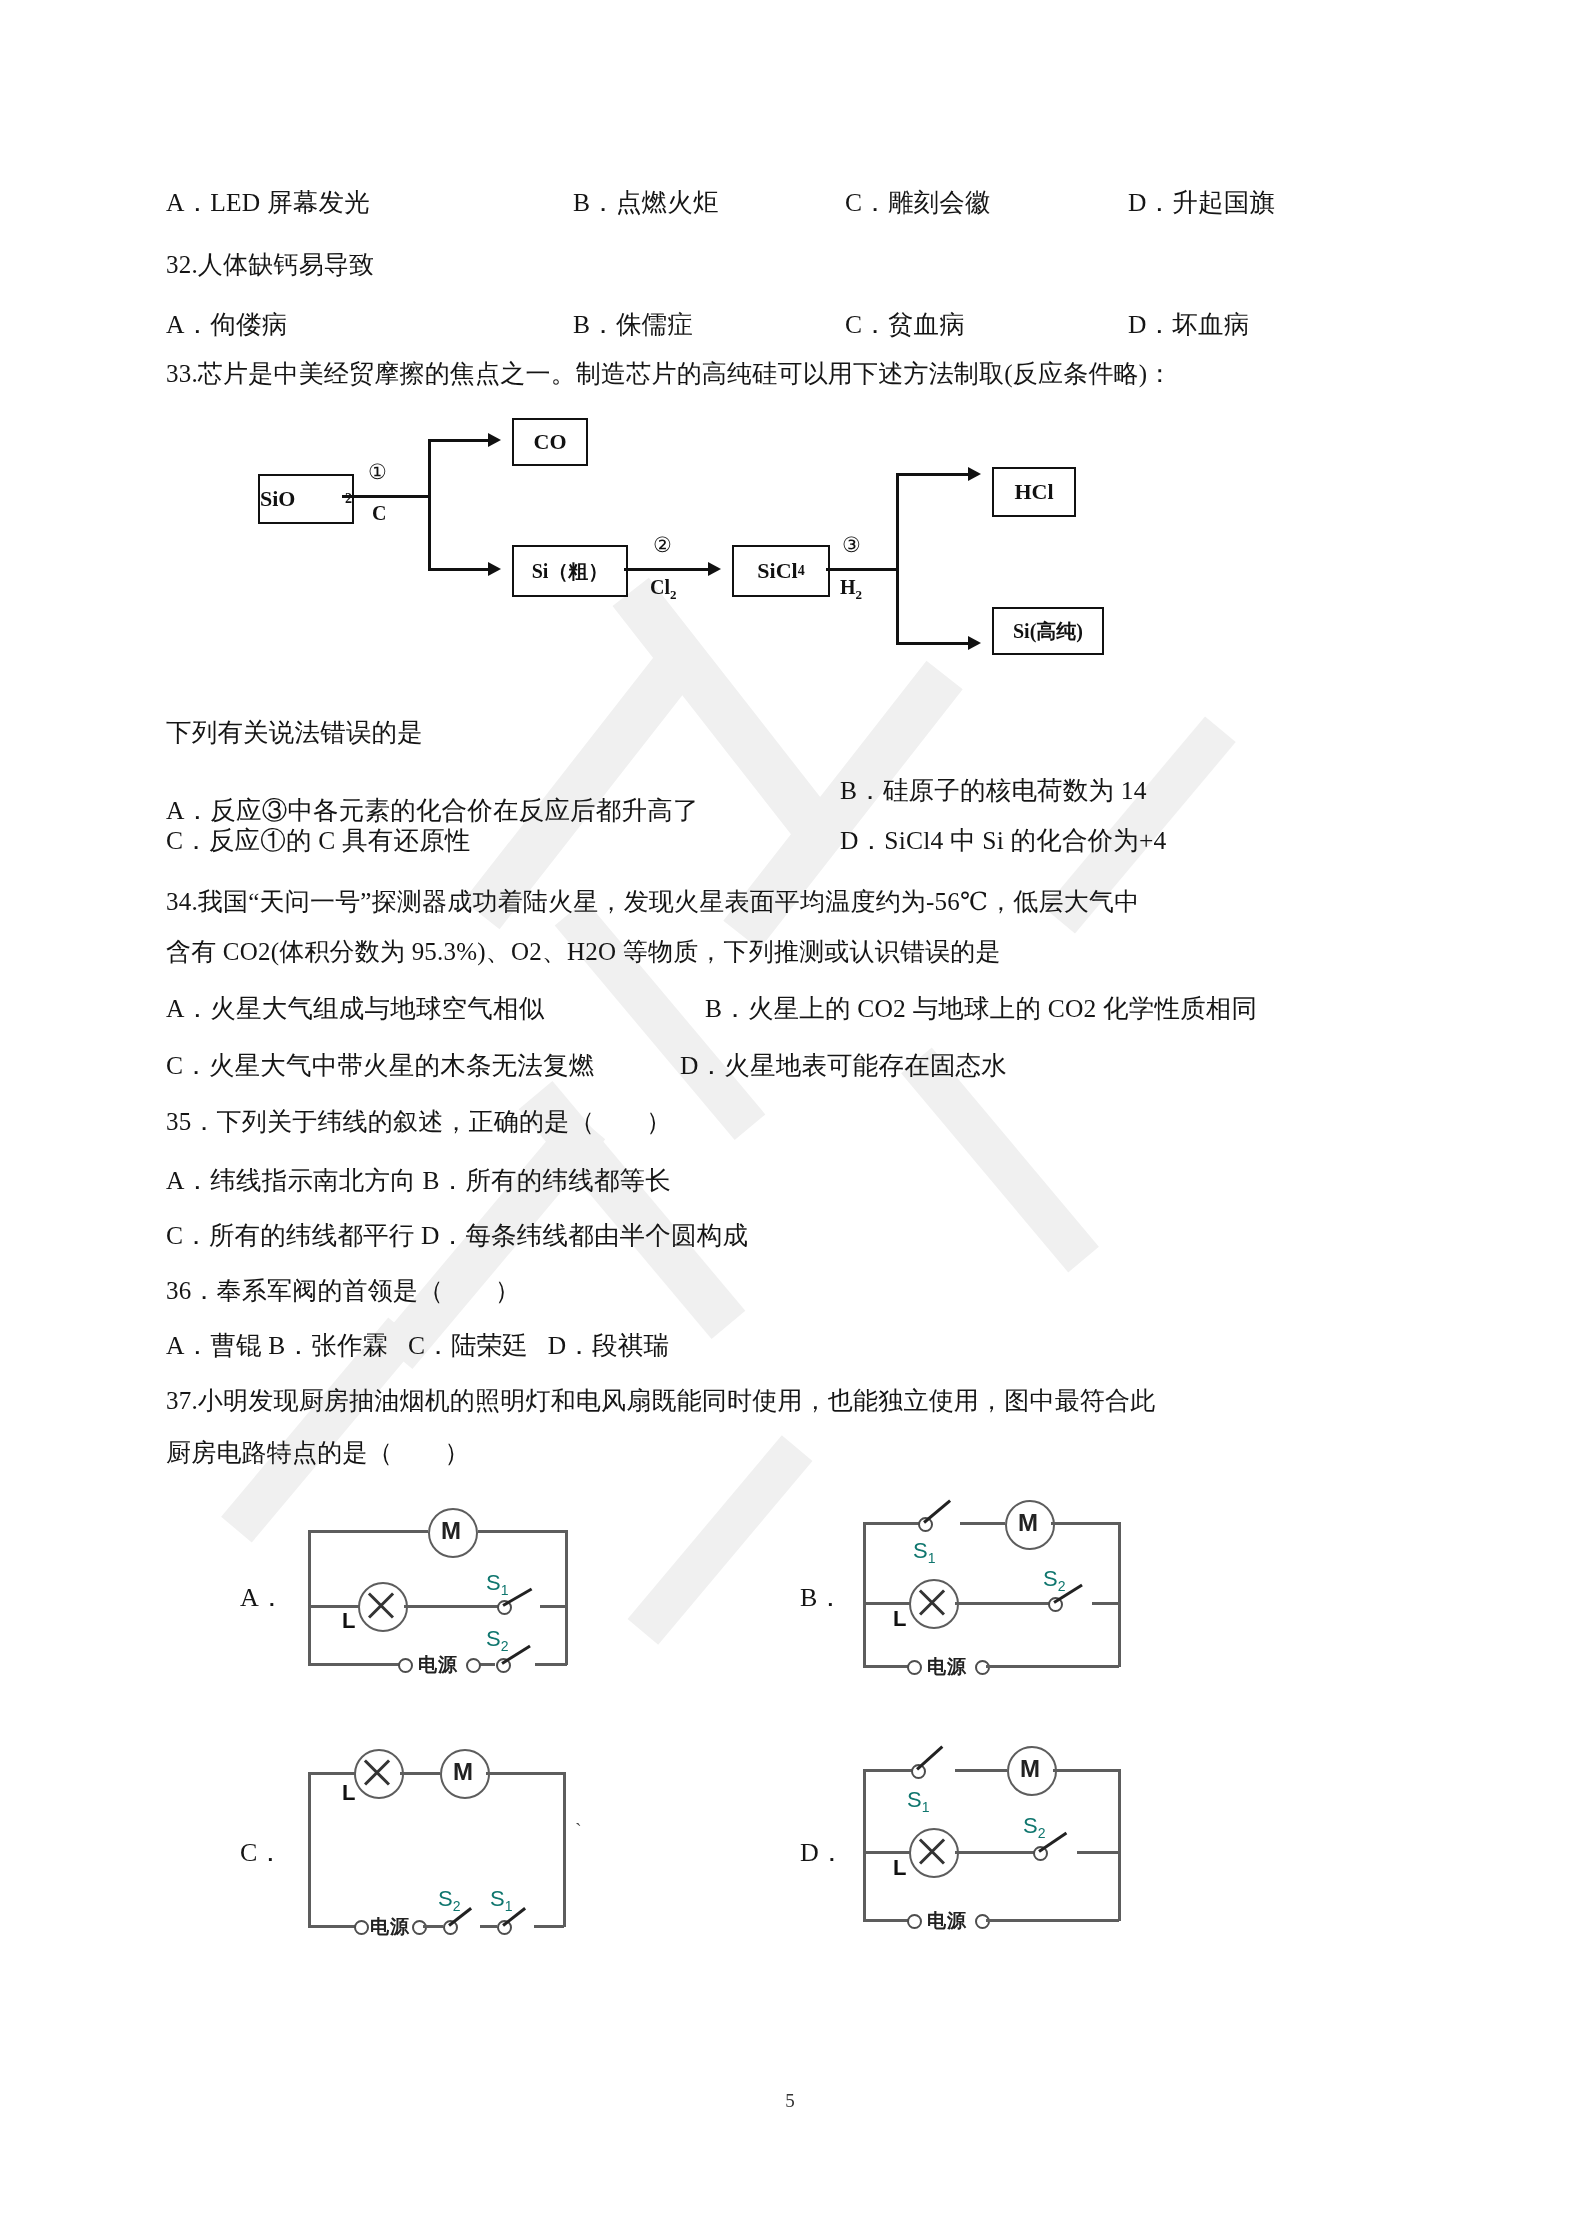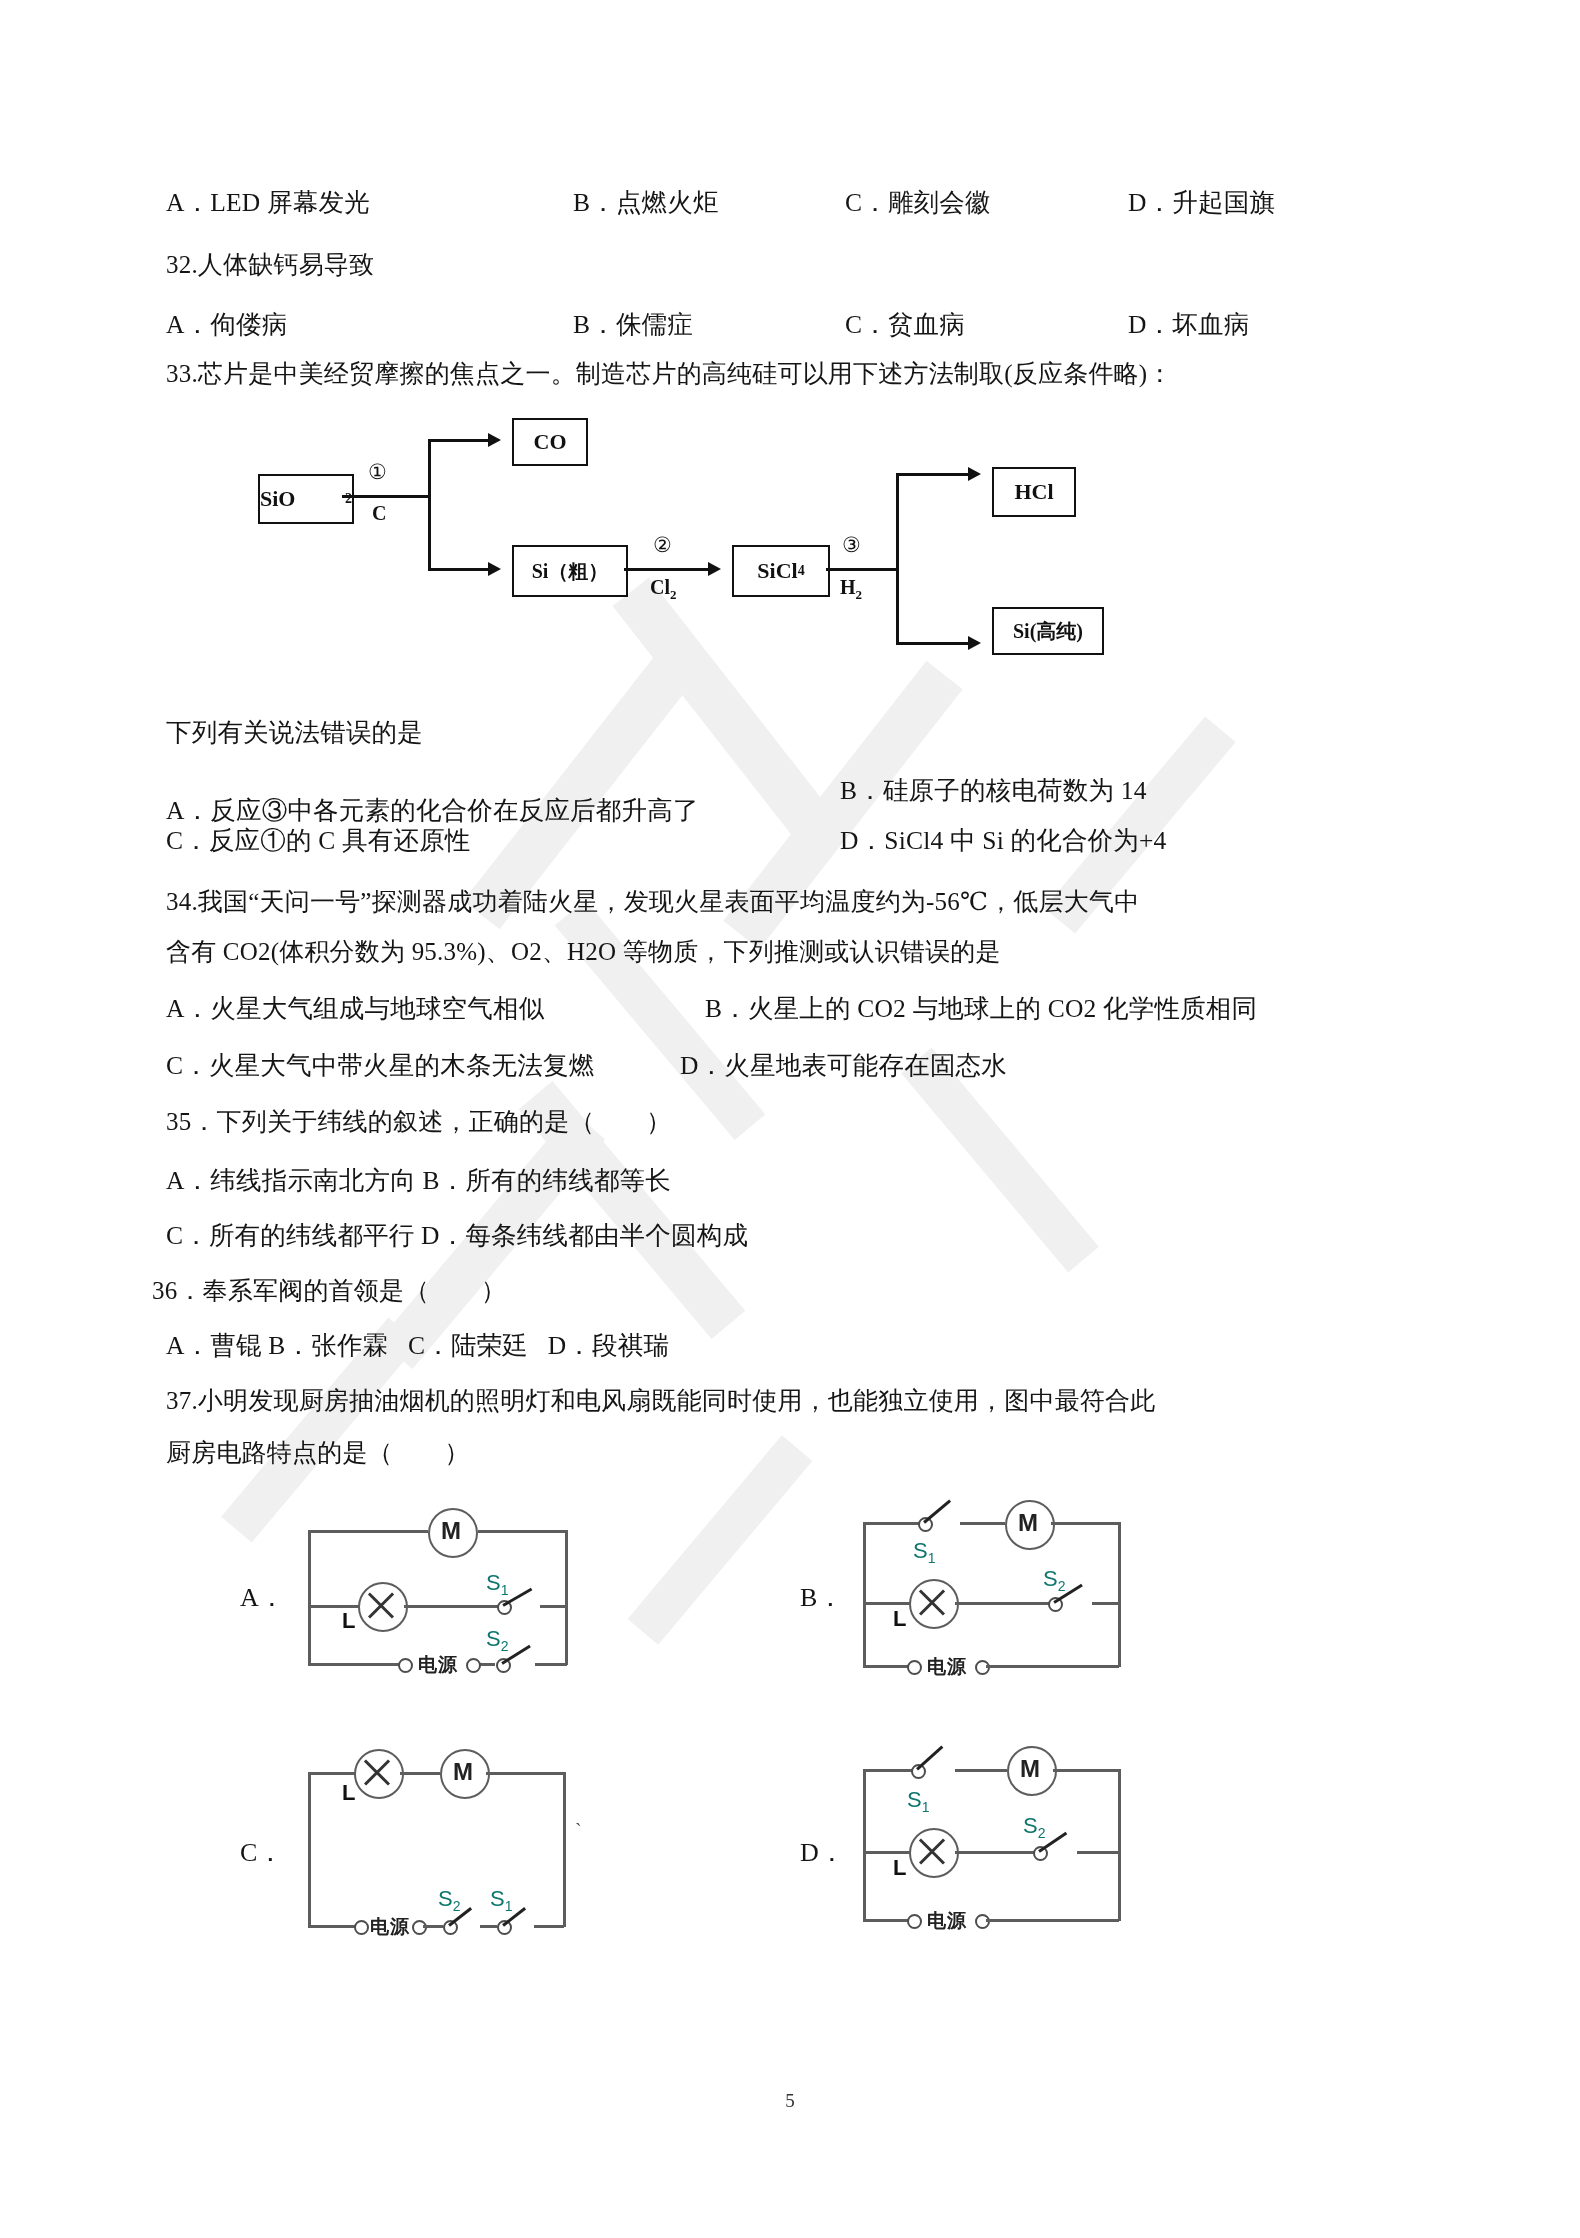--- a/index.html
+++ b/index.html
@@ -187,21 +187,21 @@
     <div class="txtline qnum" style="left:166px;top:935px;">含有 CO2(体积分数为 95.3%)、O2、H2O 等物质，下列推测或认识错误的是</div>
     <div class="txtline" style="left:166px;top:991px;">A．火星大气组成与地球空气相似</div>
     <div class="txtline" style="left:705px;top:991px;">B．火星上的 CO2 与地球上的 CO2 化学性质相同</div>
     <div class="txtline" style="left:166px;top:1048px;">C．火星大气中带火星的木条无法复燃</div>
     <div class="txtline" style="left:680px;top:1048px;">D．火星地表可能存在固态水</div>
 
     <div class="txtline qnum" style="left:166px;top:1105px;">35．下列关于纬线的叙述，正确的是（        ）</div>
     <div class="txtline" style="left:166px;top:1163px;">A．纬线指示南北方向 B．所有的纬线都等长</div>
     <div class="txtline" style="left:166px;top:1218px;">C．所有的纬线都平行 D．每条纬线都由半个圆构成</div>
 
-    <div class="txtline qnum" style="left:152px;top:1274px;text-align:center;">36．奉系军阀的首领是（        ）</div>
+    <div class="txtline qnum" style="left:166px;top:1274px;text-align:center;">36．奉系军阀的首领是（        ）</div>
     <div class="txtline" style="left:166px;top:1328px;">A．曹锟 B．张作霖   C．陆荣廷   D．段祺瑞</div>
 
     <div class="txtline qnum" style="left:166px;top:1384px;">37.小明发现厨房抽油烟机的照明灯和电风扇既能同时使用，也能独立使用，图中最符合此</div>
     <div class="txtline qnum" style="left:166px;top:1436px;">厨房电路特点的是（        ）</div>
 
     <div class="optletter" style="left:240px;top:1580px;">A．</div>
     <div class="circuit" style="left:300px;top:1500px;width:300px;height:200px;">
 
       <div class="cwire cwh" style="left:8px;top:30px;width:120px;"></div>
       <div class="cwire cwh" style="left:178px;top:30px;width:90px;"></div>

